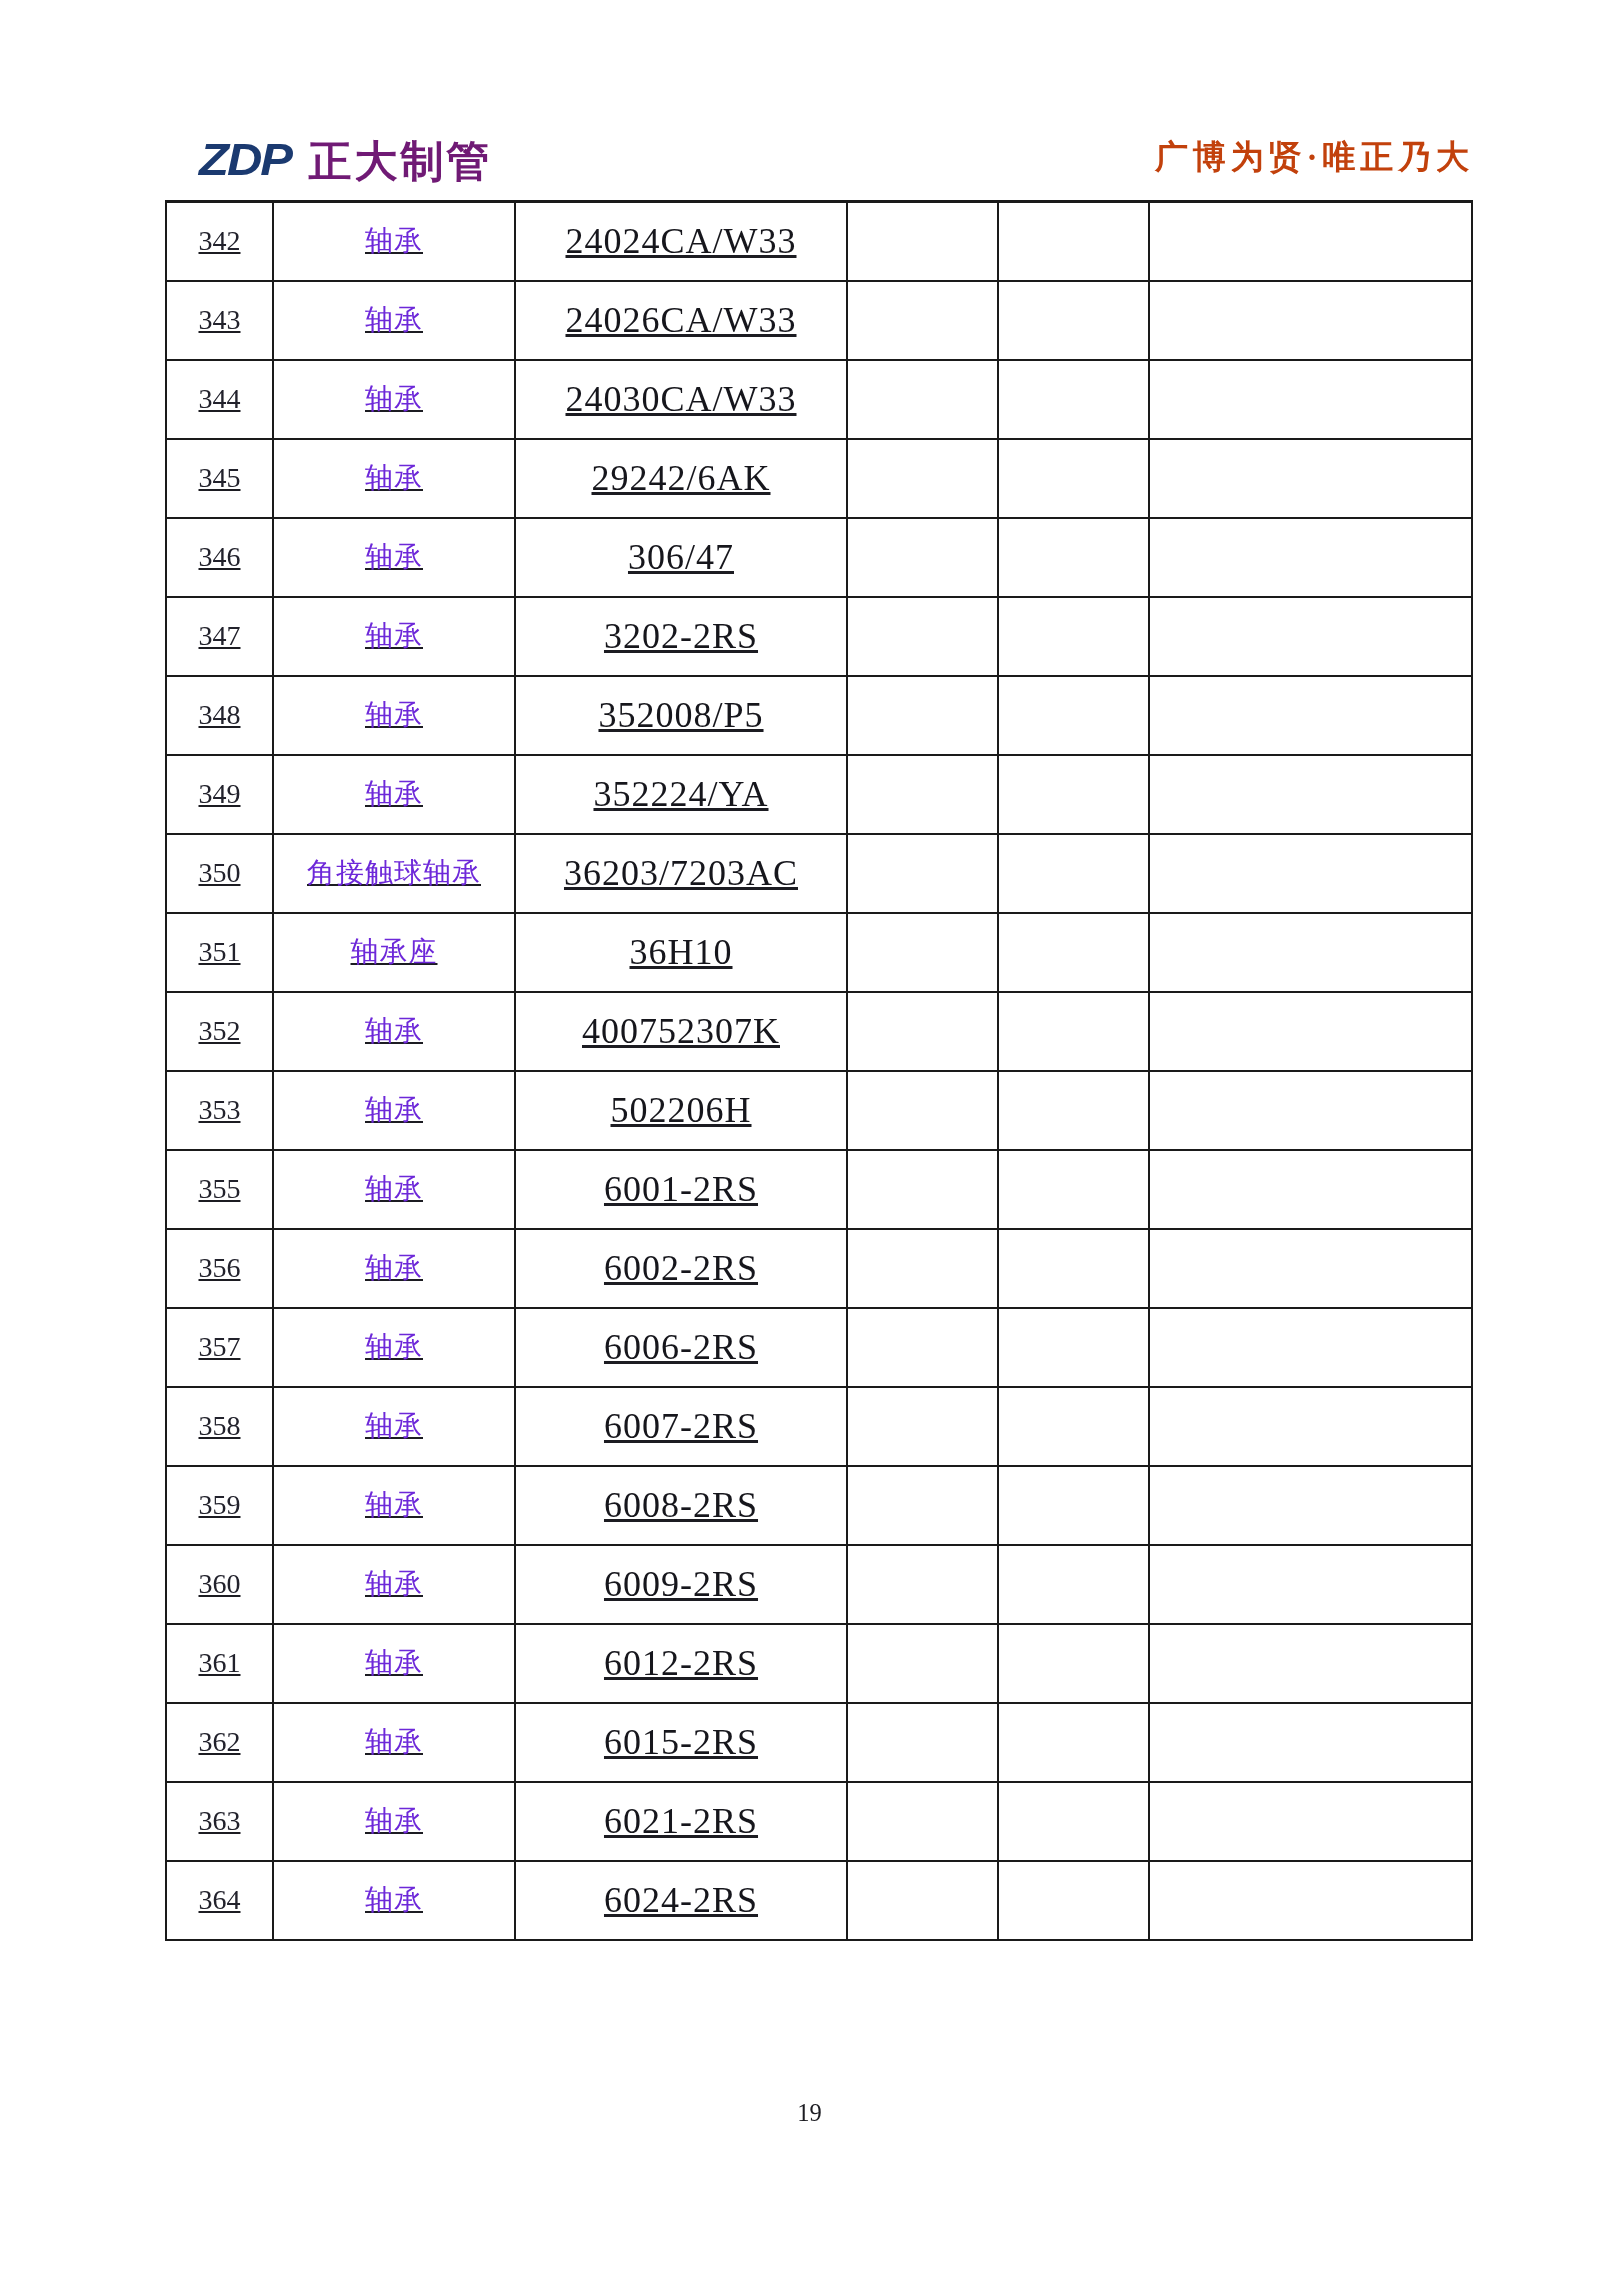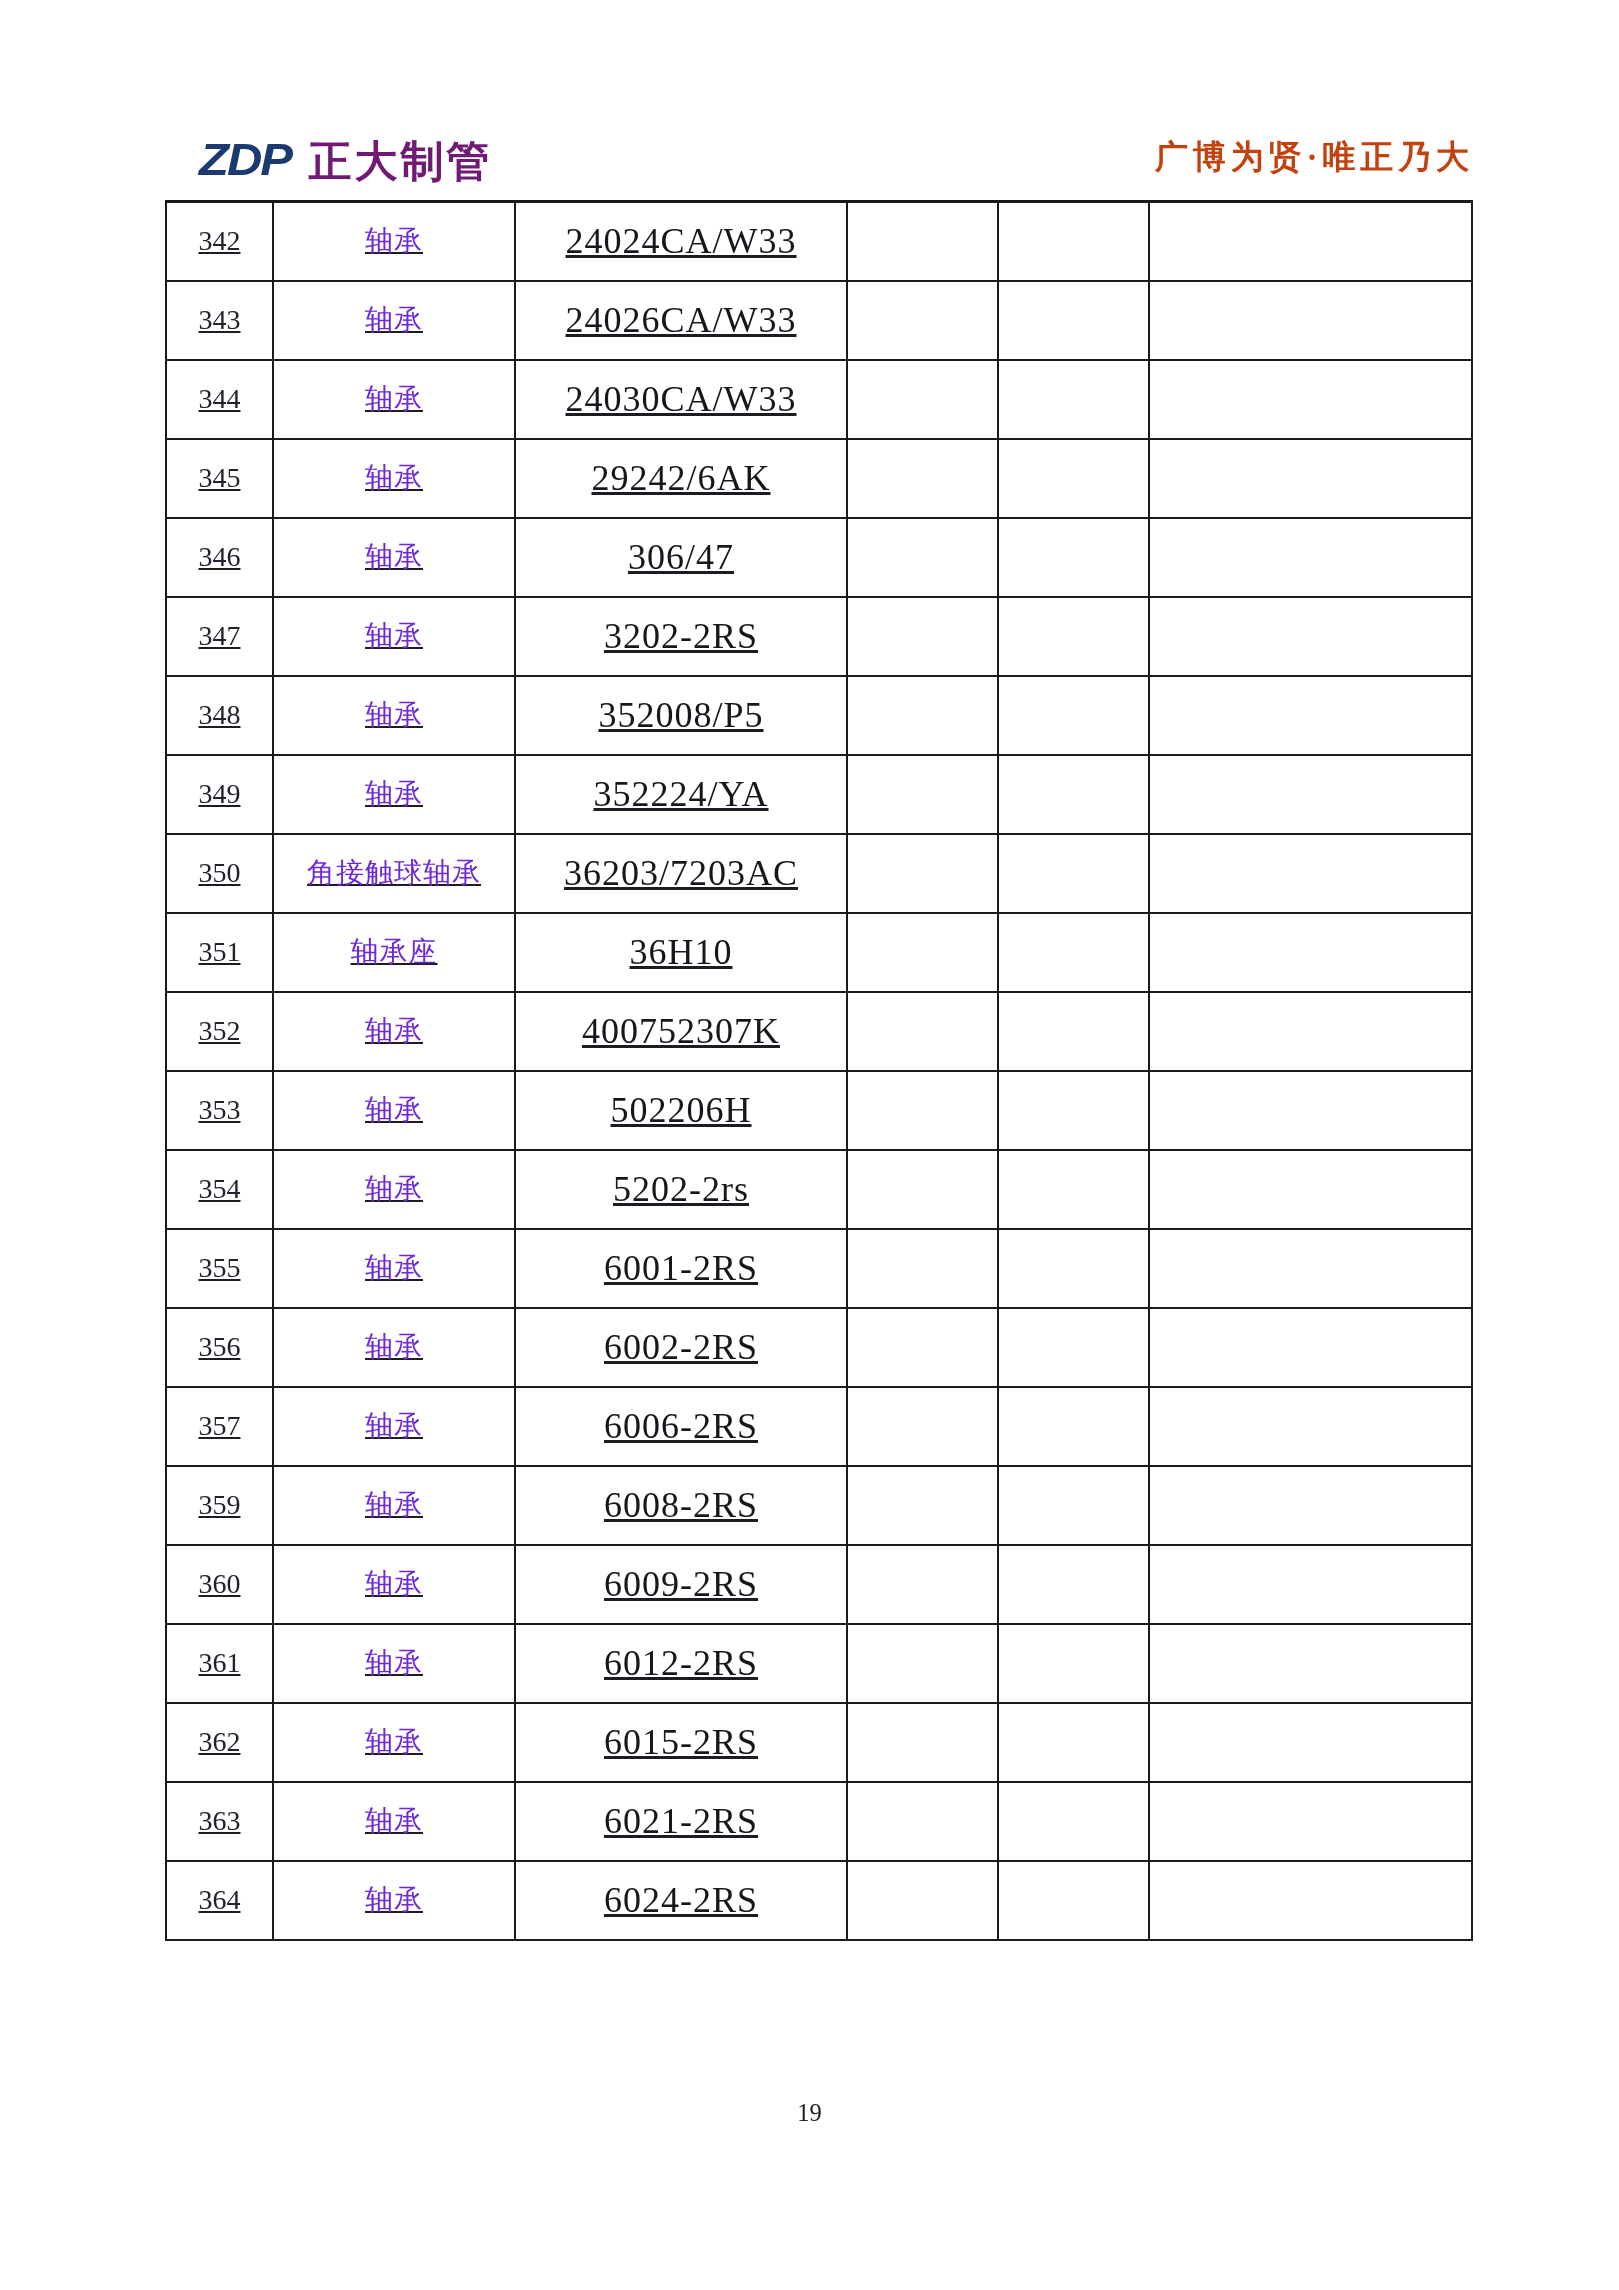--- a/index.html
+++ b/index.html
@@ -220,47 +220,47 @@
       </tr>
         <tr>
         <td class="c-no">353</td>
         <td class="c-name">轴承</td>
         <td class="c-model">502206H</td>
         <td class="c-empty"></td>
         <td class="c-empty"></td>
         <td class="c-empty"></td>
       </tr>
         <tr>
-        <td class="c-no">354</td>
-        <td class="c-name">轴承</td>
-        <td class="c-model">5202-2rs</td>
-        <td class="c-empty"></td>
-        <td class="c-empty"></td>
-        <td class="c-empty"></td>
-      </tr>
-        <tr>
         <td class="c-no">355</td>
         <td class="c-name">轴承</td>
         <td class="c-model">6001-2RS</td>
         <td class="c-empty"></td>
         <td class="c-empty"></td>
         <td class="c-empty"></td>
       </tr>
         <tr>
         <td class="c-no">356</td>
         <td class="c-name">轴承</td>
         <td class="c-model">6002-2RS</td>
         <td class="c-empty"></td>
         <td class="c-empty"></td>
         <td class="c-empty"></td>
       </tr>
         <tr>
         <td class="c-no">357</td>
         <td class="c-name">轴承</td>
         <td class="c-model">6006-2RS</td>
+        <td class="c-empty"></td>
+        <td class="c-empty"></td>
+        <td class="c-empty"></td>
+      </tr>
+        <tr>
+        <td class="c-no">358</td>
+        <td class="c-name">轴承</td>
+        <td class="c-model">6007-2RS</td>
         <td class="c-empty"></td>
         <td class="c-empty"></td>
         <td class="c-empty"></td>
       </tr>
         <tr>
         <td class="c-no">359</td>
         <td class="c-name">轴承</td>
         <td class="c-model">6008-2RS</td>
         <td class="c-empty"></td>
         <td class="c-empty"></td>

